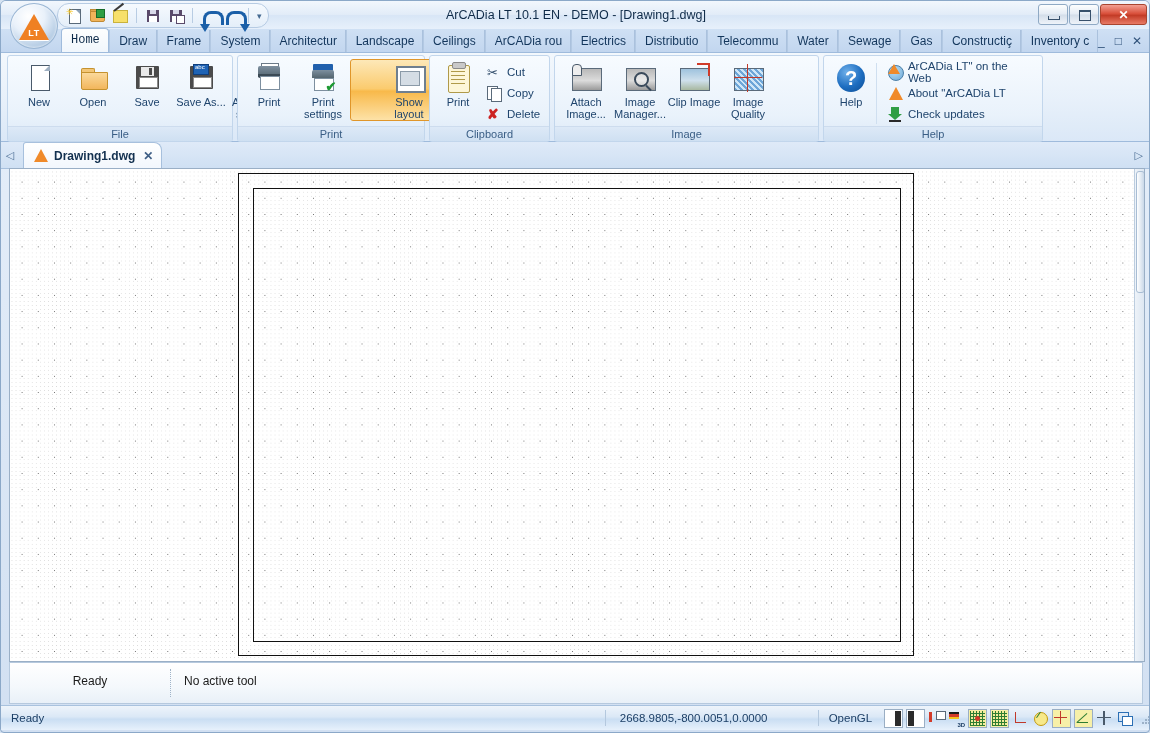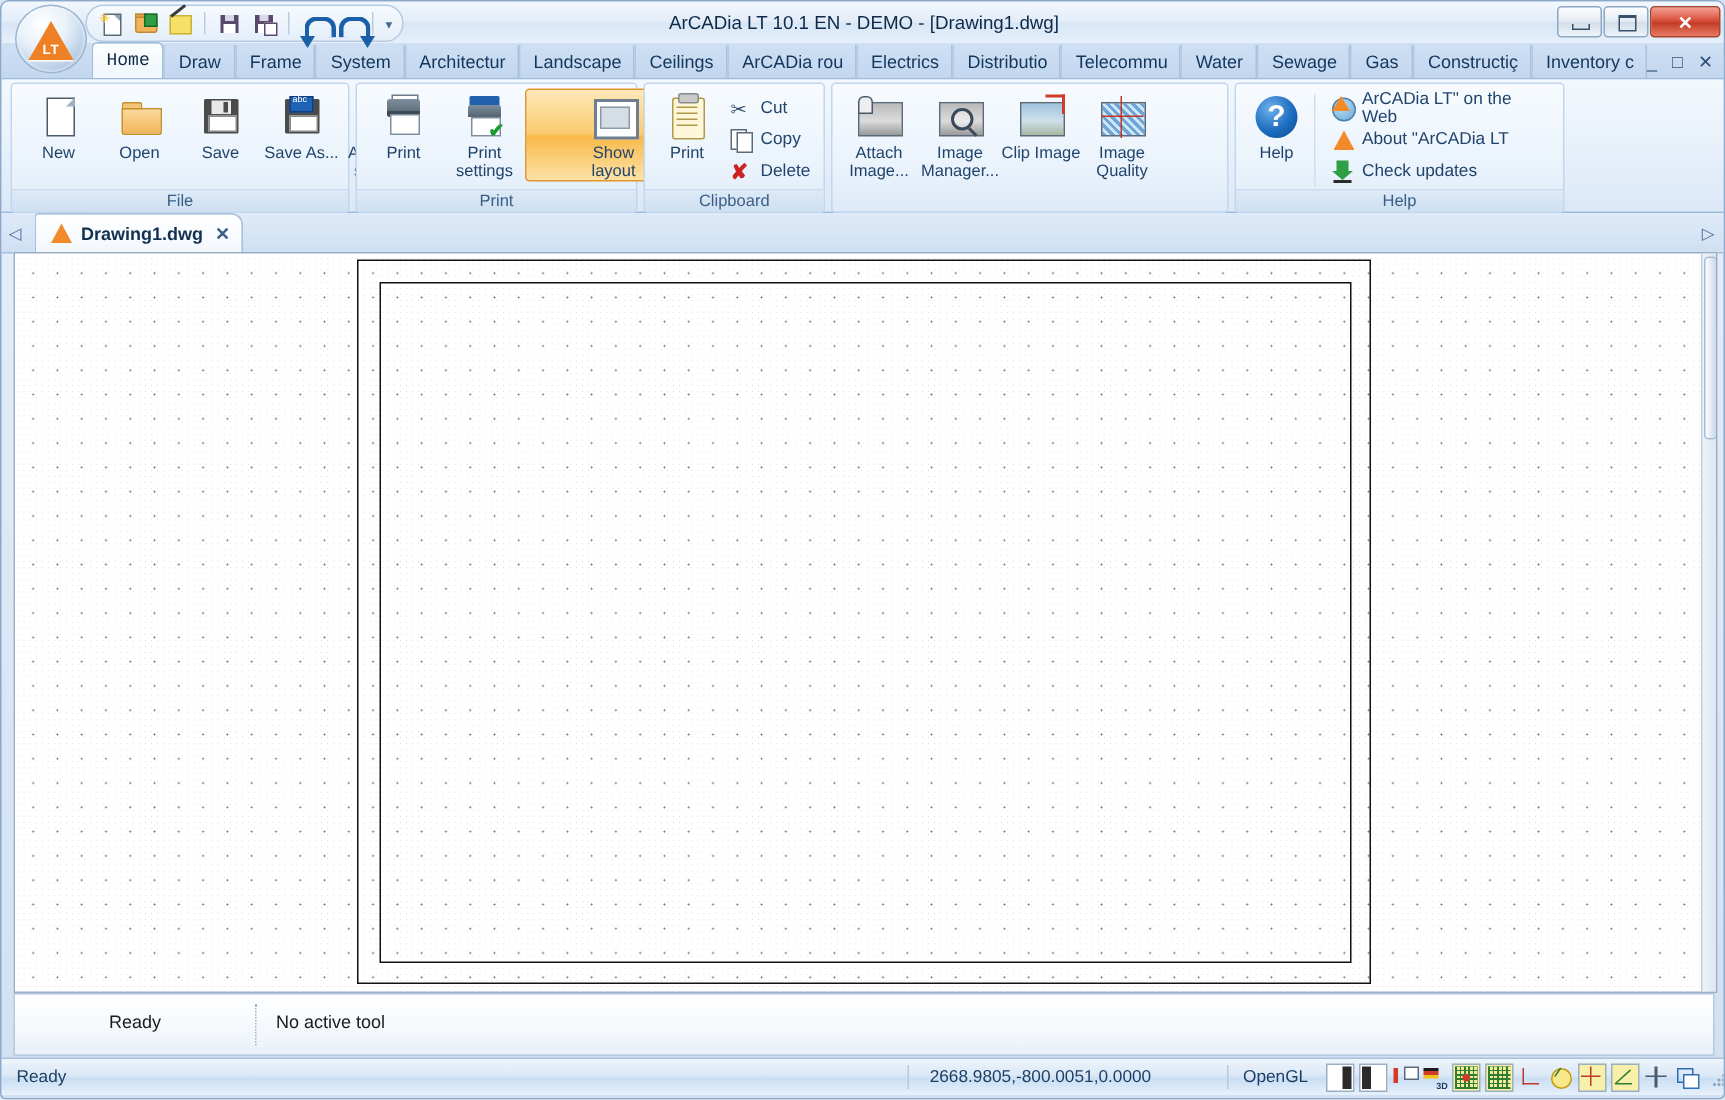--- a/index.html
+++ b/index.html
@@ -633,20 +633,21 @@
           <span class="bl">Clip Image</span>
         </div>
         <div class="bigbtn">
           <span class="bi">
               <span class="i-img noisy"></span>
               <span class="i-cross"></span>
             </span>
           <span class="bl">Image Quality</span>
         </div>
       </div>
+      <div class="group-title">Image</div>
     </div>
 
     <div class="group" style="width:218px">
       <div class="group-body">
         <div class="bigbtn" style="width:44px;min-width:44px">
           <span class="bi">
               <span class="i-help-q">?</span>
             </span>
           <span class="bl" style="width:44px">Help</span>
         </div>

